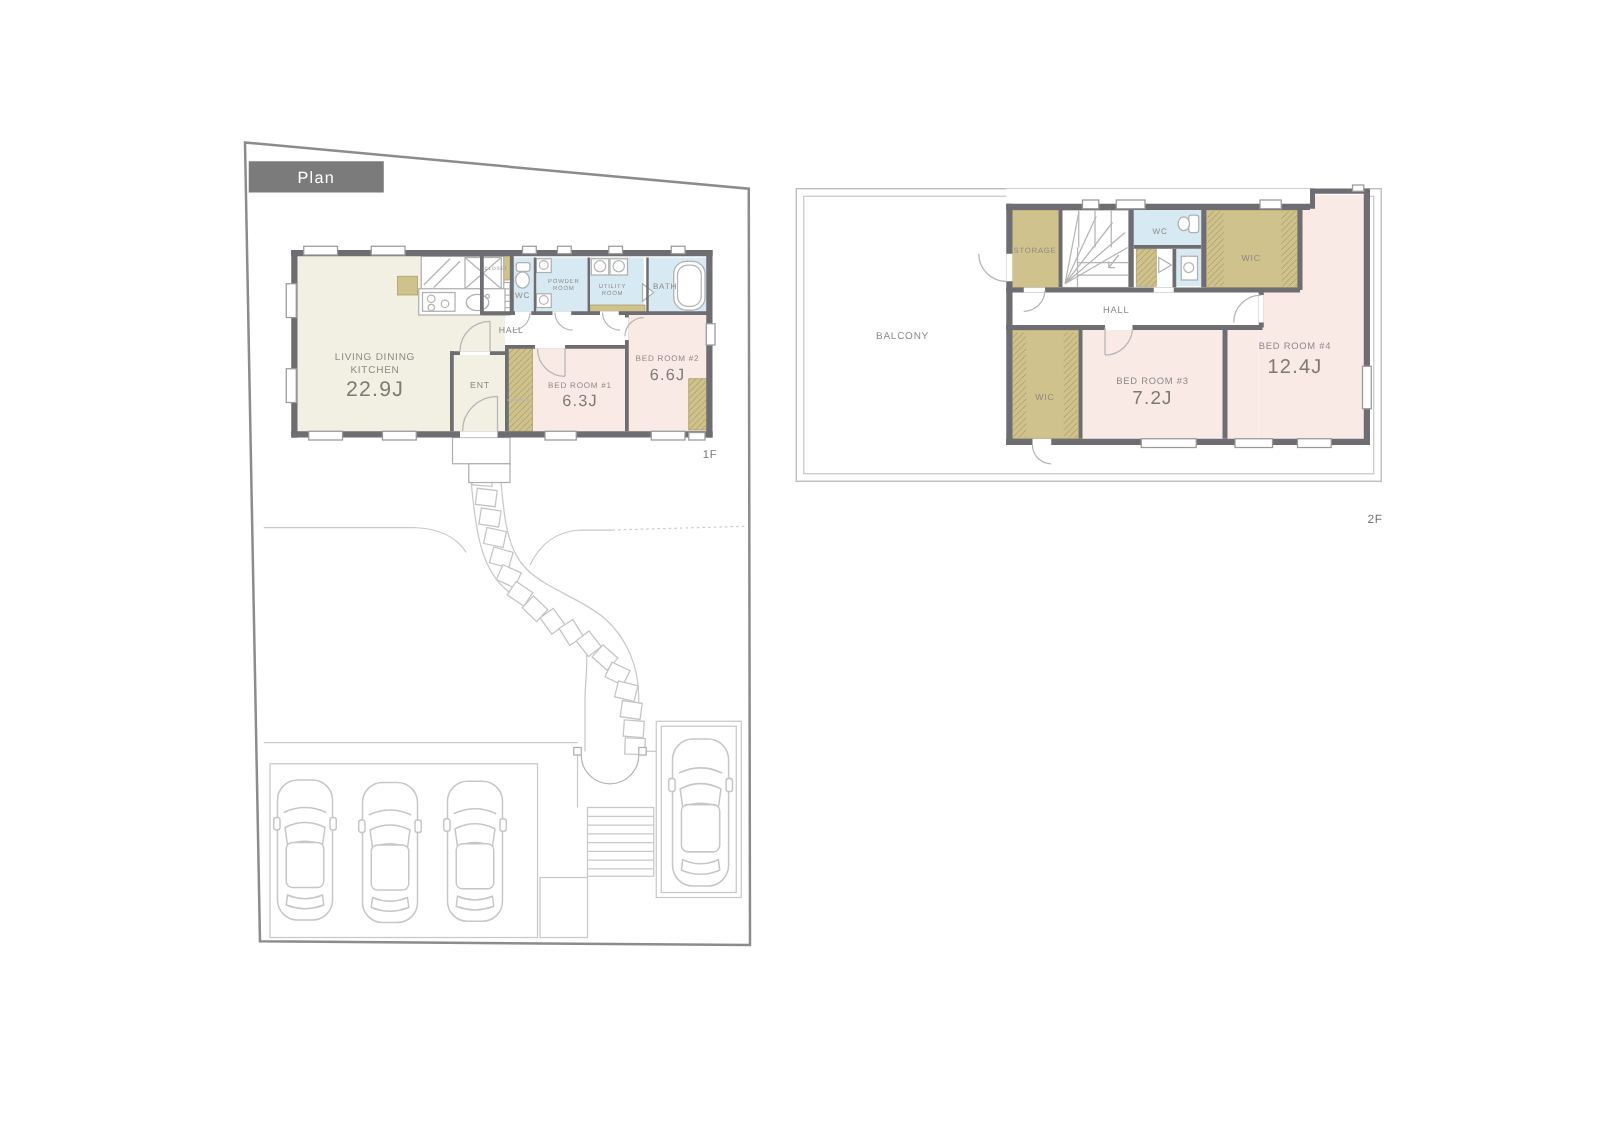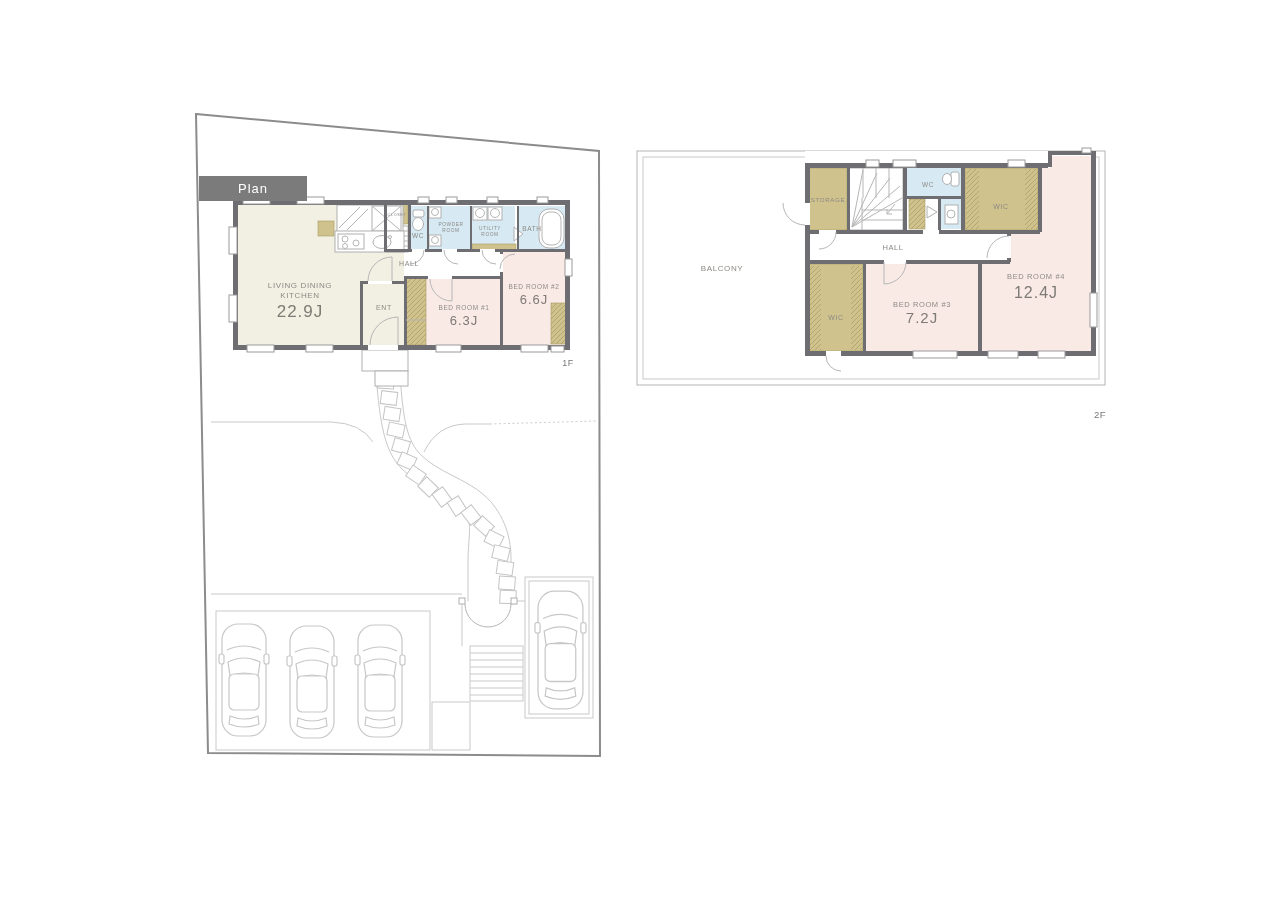--- a/index.html
+++ b/index.html
@@ -1,21 +1,21 @@
 <!DOCTYPE html>
 <html><head>
 <meta charset="utf-8">
 <style>
   html,body{margin:0;padding:0;background:#ffffff;}
   .stage{position:relative;width:1280px;height:904px;background:#fff;overflow:hidden;
          font-family:"Liberation Sans",sans-serif;}
   .plan-svg{position:absolute;left:0;top:0;width:1280px;height:904px;}
   .banner{position:absolute;left:199px;top:129px;width:108px;height:25px;background:#7b7b7b;
           color:#ffffff;font-size:13px;letter-spacing:1px;display:flex;align-items:center;
-          justify-content:center;font-family:"Liberation Sans",sans-serif;margin-top:47px;}
+          justify-content:center;font-family:"Liberation Sans",sans-serif;}
   
   .boundary{fill:none;stroke:#8c8c8c;stroke-width:2;}
   .tl{stroke:#c9c9c9;stroke-width:1;fill:none;}
   .tl2{stroke:#b5b5b5;stroke-width:1;fill:none;}
   .dash{stroke:#cccccc;stroke-width:1;fill:none;stroke-dasharray:2 2.5;}
   .wall{fill:#6e6e72;}
   .win{fill:#ffffff;stroke:#9a9a9a;stroke-width:1;}
   .gap{fill:#ffffff;}
   .arc{fill:none;stroke:#b6b6b6;stroke-width:1;}
   .fx{fill:#ffffff;stroke:#b0b0b0;stroke-width:1;}

